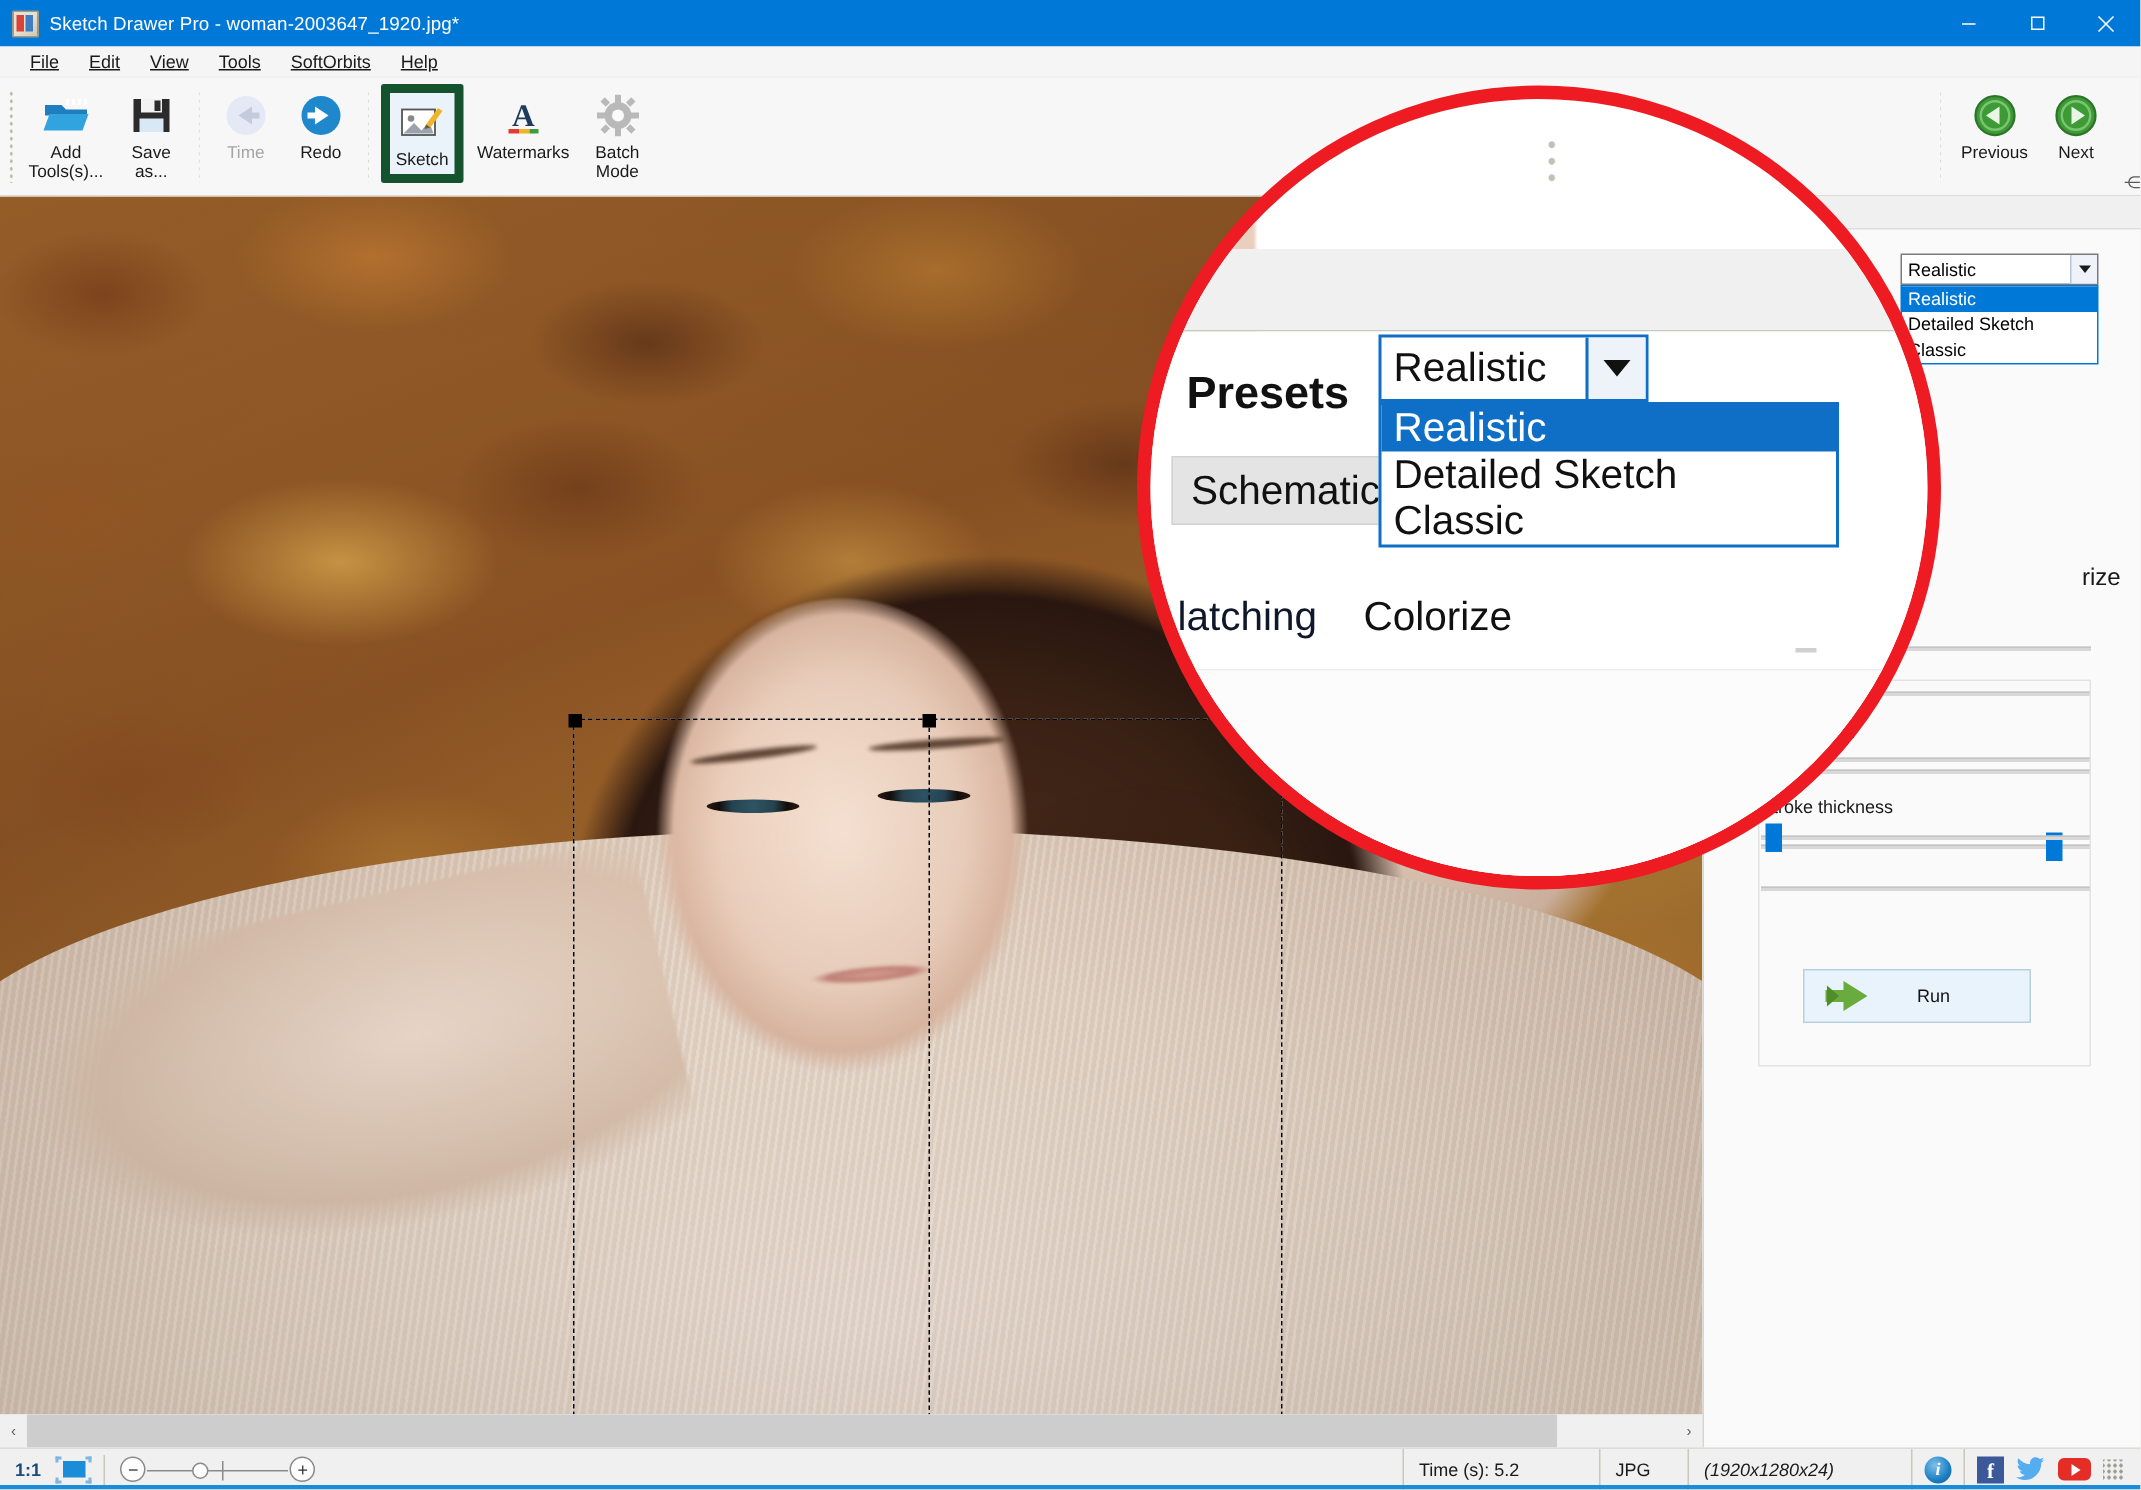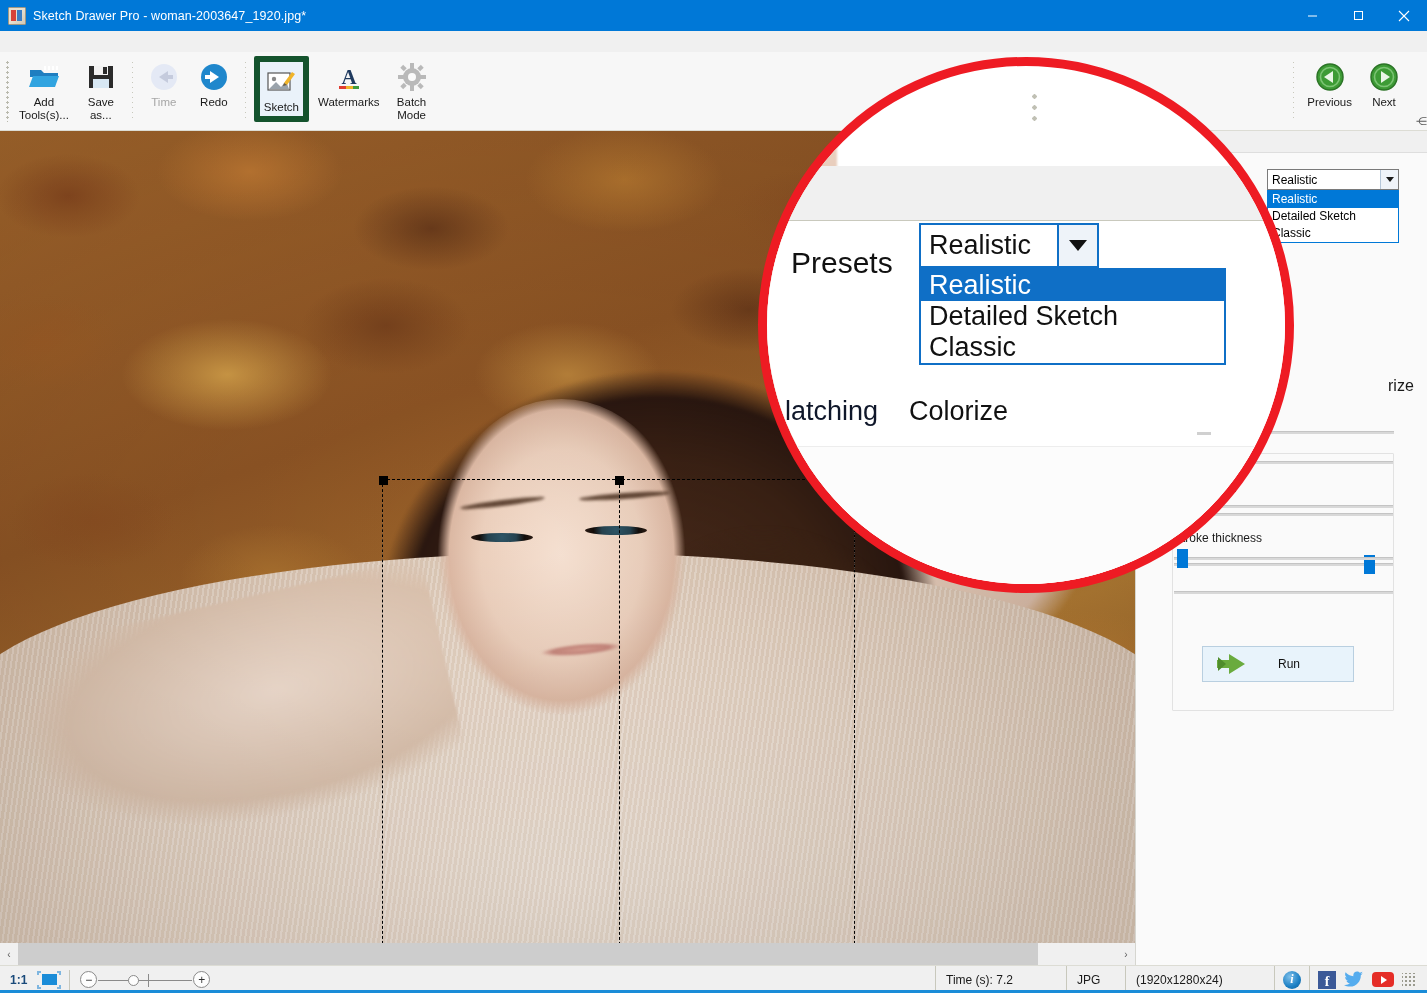--- a/index.html
+++ b/index.html
@@ -273,21 +273,21 @@
     position:absolute; left:265px; top:25px; width:5px; height:32px;
     background-image: radial-gradient(circle, #c0c0b4 2px, transparent 2.4px);
     background-size: 5px 11px;
   }
   .mag-leafpeek {
     position:absolute; left:-40px; top:0; width:110px; height:100%;
     background: linear-gradient(160deg,#f2ddcf 0%,#e3c5b2 40%,#c89a7d 75%,#8e5a33 100%);
     filter: blur(1px);
   }
   .mag-presets-lbl {
-    position:absolute; left:24px; top:180px; font-size:30px; font-weight:normal; color:#111;
+    position:absolute; left:24px; top:180px; font-size:30px; font-weight:bold; color:#111;
   }
   .mag-schematic {
     position:absolute; left:14px; top:238px; width:152px; height:46px;
     background:#e4e4e4; border:1px solid #d2d2d2;
     display:flex; align-items:center; justify-content:center;
   }
   .mag-schematic span { font-size:27px; color:#111; }
   .mag-combo {
     position:absolute; left:152px; top:157px; width:180px; height:45px;
     background:#ffffff; border:2px solid #0f6fc6; display:flex; align-items:center;
@@ -415,20 +415,28 @@
       </div>
       <div class="win-btn">
         <svg width="12" height="12" viewBox="0 0 12 12">
             <line x1="1" y1="1" x2="11" y2="11" stroke="#ffffff" stroke-width="1.1"></line>
             <line x1="11" y1="1" x2="1" y2="11" stroke="#ffffff" stroke-width="1.1"></line>
           </svg>
       </div>
     </div>
   </div>
 
+  <div class="menubar">
+    <div class="menu-item"><u>File</u></div>
+    <div class="menu-item"><u>Edit</u></div>
+    <div class="menu-item"><u>View</u></div>
+    <div class="menu-item"><u>Tools</u></div>
+    <div class="menu-item"><u>SoftOrbits</u></div>
+    <div class="menu-item"><u>Help</u></div>
+  </div>
 
   <div class="toolbar">
     <div class="tb-grip"></div>
 
     <div class="tb-group" style="left:12px;">
       <div class="tb-btn">
         <div class="tb-ico">
           <svg width="32" height="28" viewBox="0 0 32 28">
             <path d="M2 7 h11 l3 3 h14 v4 H2 z" fill="#1f7ec0"></path>
             <path d="M5 13 h26 l-4 11 H1 z" fill="#31a4e0"></path>
@@ -650,20 +658,23 @@
 
   <div class="magnifier">
     <div class="mag-inner">
       <div class="mag-leafpeek"></div>
       <div class="mag-toolbar-strip"></div>
       <div class="mag-dots"></div>
       <div class="mag-panelbg"></div>
       <div class="mag-lowerbox"></div>
 
       <div class="mag-presets-lbl">Presets</div>
+      <div class="mag-schematic">
+        <span>Schematic</span>
+      </div>
 
       <div class="mag-combo">
         <div class="val">Realistic</div>
         <div class="mag-combo-arrow"></div>
       </div>
 
       <div class="mag-list">
         <div class="mag-opt sel">Realistic</div>
         <div class="mag-opt">Detailed Sketch</div>
         <div class="mag-opt">Classic</div>
@@ -689,25 +700,25 @@
       <div class="zs-line"></div>
       <div class="zs-btn">−</div>
       <div class="zs-thumb"></div>
       <div class="zs-tick"></div>
       <div class="zs-btn plus">+</div>
     </div>
 
     <div class="sb-spacer"></div>
 
     <div class="sb-vline"></div>
-    <div class="sb-cell" style="width:130px;">Time (s): 7.2</div>
+    <div class="sb-cell" style="width:130px;">Time (s): 5.2</div>
     <div class="sb-vline"></div>
     <div class="sb-cell" style="width:58px;">JPG</div>
     <div class="sb-vline"></div>
-    <div class="sb-cell" style="width:148px;">(1920x1280x24)</div>
+    <div class="sb-cell" style="width:148px;font-style:italic;">(1920x1280x24)</div>
     <div class="sb-vline"></div>
 
     <div class="sb-icons">
       <div class="ico-info">i</div>
       <div class="sb-vline"></div>
       <div class="ico-fb">f</div>
       <div class="ico-tw">
         <svg width="20" height="17" viewBox="0 0 20 17">
           <path d="M19 2.3c-.7.3-1.5.5-2.3.6.8-.5 1.4-1.3 1.7-2.2-.8.5-1.6.8-2.5 1C15.2 1 14.2.5 13.1.5c-2.1 0-3.8 1.7-3.8 3.8 0 .3 0 .6.1.9C6.2 5 3.4 3.5 1.6 1.2c-.3.6-.5 1.2-.5 2 0 1.3.7 2.5 1.7 3.2-.6 0-1.2-.2-1.7-.5v.1c0 1.8 1.3 3.4 3 3.7-.3.1-.6.1-1 .1-.2 0-.5 0-.7-.1.5 1.5 1.9 2.6 3.5 2.6-1.3 1-2.9 1.6-4.7 1.6H0c1.7 1.1 3.7 1.7 5.9 1.7 7 0 10.9-5.8 10.9-10.9v-.5c.8-.5 1.5-1.3 2-2.1z" fill="#55acee"></path>
         </svg>

